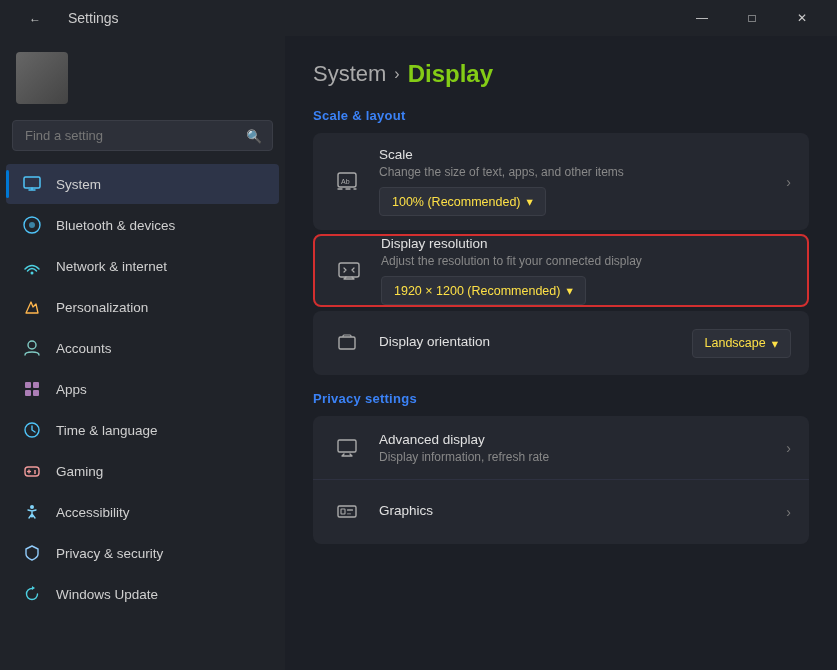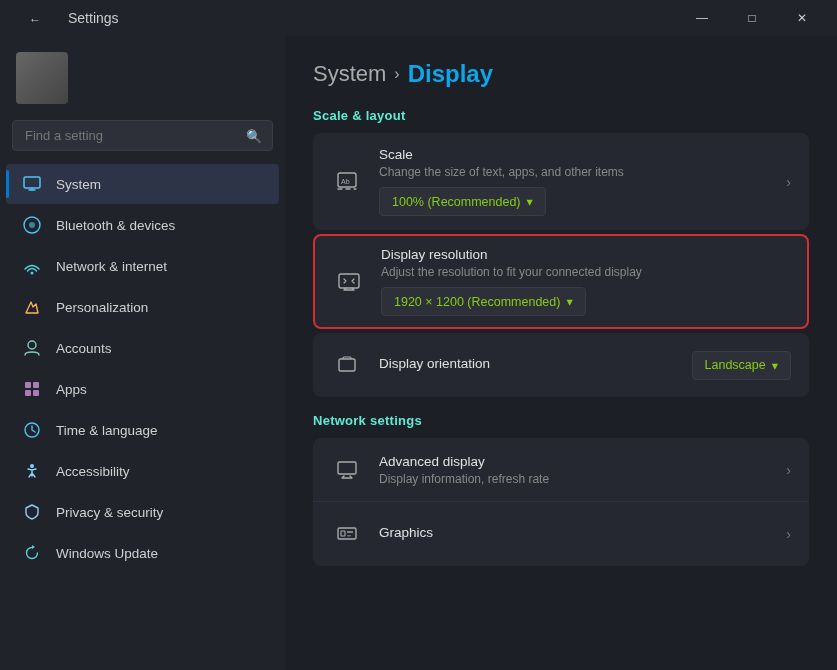--- a/index.html
+++ b/index.html
@@ -194,28 +194,28 @@
       font-weight: 400;
       color: #aaa;
     }
     .page-header-arrow {
       font-size: 16px;
       color: #aaa;
     }
     .page-header-display {
       font-size: 24px;
       font-weight: 700;
-      color: #0ea5e9;
+      color: #84cc16;
       text-align: right;
     }
 
     .section-title {
       font-size: 13px;
       font-weight: 600;
-      color: #5eead4;
+      color: #3b82f6;
       margin-bottom: 10px;
       letter-spacing: 0.02em;
     }
 
     .settings-card {
       background: #252830;
       border-radius: 8px;
       margin-bottom: 4px;
       overflow: hidden;
     }
@@ -256,21 +256,21 @@
     }
     .row-action {
       display: flex;
       align-items: center;
       gap: 6px;
     }
     .dropdown-btn {
       background: #2d3039;
       border: 1px solid #3a3d46;
       border-radius: 4px;
-      color: #84cc16;
+      color: #fde047;
       font-size: 12.5px;
       padding: 6px 12px;
       cursor: pointer;
       display: flex;
       align-items: center;
       gap: 6px;
     }
     .chevron-right {
       color: #777;
       font-size: 14px;
@@ -385,20 +385,31 @@
       <div class="nav-item">
         <span class="nav-icon icon-time">
           <svg width="18" height="18" viewBox="0 0 18 18" fill="none">
             <circle cx="9" cy="9" r="7" stroke="#4fc3f7" stroke-width="1.4" fill="none"></circle>
             <path d="M9 5 L9 9 L12 11" stroke="#4fc3f7" stroke-width="1.4" stroke-linecap="round"></path>
           </svg>
         </span>
         <span>Time &amp; language</span>
       </div>
 
+      <div class="nav-item">
+        <span class="nav-icon icon-gaming">
+          <svg width="18" height="18" viewBox="0 0 18 18" fill="none">
+            <rect x="2" y="5" width="14" height="9" rx="3" stroke="#ef9a9a" stroke-width="1.4" fill="none"></rect>
+            <path d="M6 8 V11 M4.5 9.5 H7.5" stroke="#ef9a9a" stroke-width="1.3" stroke-linecap="round"></path>
+            <circle cx="12" cy="9" r="1" fill="#ef9a9a"></circle>
+            <circle cx="12" cy="11" r="1" fill="#ef9a9a"></circle>
+          </svg>
+        </span>
+        <span>Gaming</span>
+      </div>
 
       <div class="nav-item">
         <span class="nav-icon icon-accessibility">
           <svg width="18" height="18" viewBox="0 0 18 18" fill="none">
             <circle cx="9" cy="4" r="2" fill="#81d4fa"></circle>
             <path d="M5 7 L9 8 L13 7 M9 8 L9 14 M9 11 L6 15 M9 11 L12 15" stroke="#81d4fa" stroke-width="1.4" stroke-linecap="round"></path>
           </svg>
         </span>
         <span>Accessibility</span>
       </div>
@@ -452,21 +463,21 @@
               <span>▾</span>
             </button>
           </div>
         </div>
         <div class="row-action">
           <span class="chevron-right">›</span>
         </div>
       </div>
     </div>
 
-    <div style="margin-bottom:4px; border: 2px solid #d32f2f; border-radius:8px; background:#252830; padding:11px 18px;">
+    <div style="margin-bottom:4px; border: 2px solid #d32f2f; border-radius:8px; background:#252830; padding:0 18px;">
       <div style="display:flex; align-items:center; gap:16px;">
         <div class="row-icon">
           <svg width="22" height="22" viewBox="0 0 22 22" fill="none">
             <rect x="1" y="3" width="20" height="14" rx="2" stroke="#aaa" stroke-width="1.4" fill="none"></rect>
             <path d="M8 17 L6 19 M14 17 L16 19 M6 19 L16 19" stroke="#aaa" stroke-width="1.4" stroke-linecap="round"></path>
             <path d="M6 8 L8 10 L6 12 M16 8 L14 10 L16 12" stroke="#aaa" stroke-width="1.2" stroke-linecap="round"></path>
           </svg>
         </div>
         <div class="row-content">
           <div class="row-title">Display resolution</div>
@@ -494,21 +505,21 @@
         </div>
         <div class="row-action">
           <button class="dropdown-btn">
             <span>Landscape</span>
             <span>▾</span>
           </button>
         </div>
       </div>
     </div>
 
-    <div class="section-title">Network settings</div>
+    <div class="section-title">Privacy settings</div>
 
     <div class="settings-card">
 
       <div class="settings-row">
         <div class="row-icon">
           <svg width="22" height="22" viewBox="0 0 22 22" fill="none">
             <rect x="2" y="3" width="18" height="12" rx="1.5" stroke="#aaa" stroke-width="1.4" fill="none"></rect>
             <path d="M8 17 L6 19 M14 17 L16 19 M6 19 L16 19" stroke="#aaa" stroke-width="1.4" stroke-linecap="round"></path>
           </svg>
         </div>

